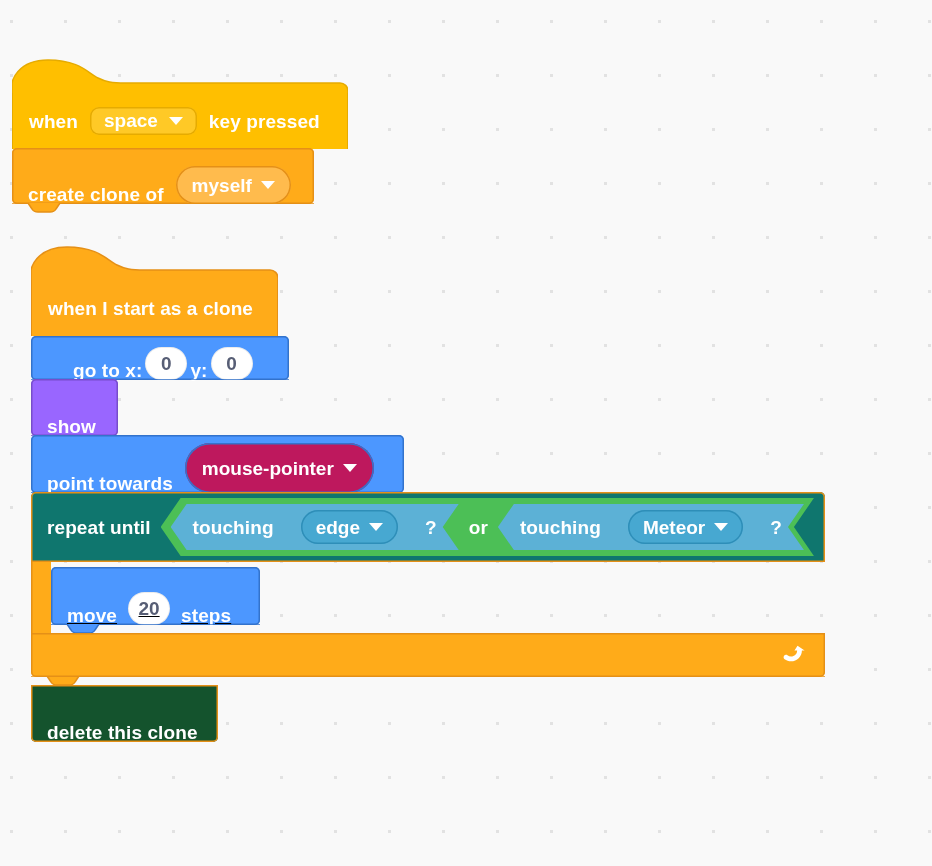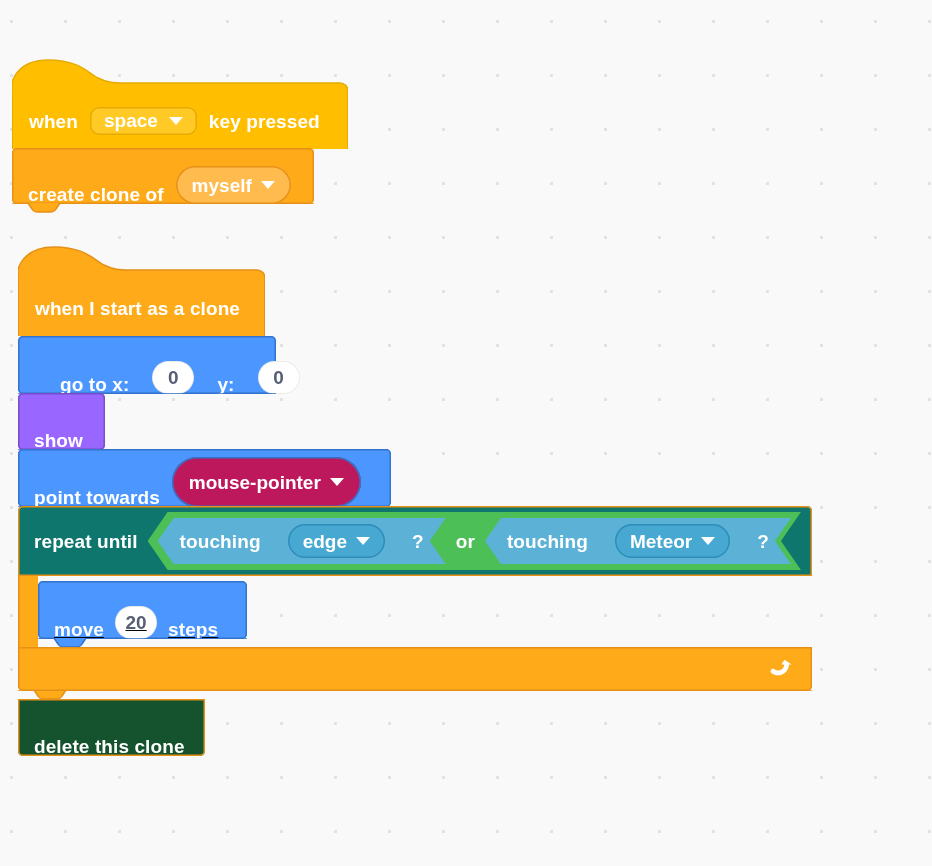--- a/index.html
+++ b/index.html
@@ -213,37 +213,37 @@
         <span>myself</span>
         <span class="caret"></span>
       </span>
 
       <svg width="302" height="10" viewBox="0 0 302 10" style="position:absolute; left:0; bottom:-9px;">
         <path d="M0 0 L16 0 L20 6 C21.5 8.6 23.5 9 26 9 L38 9 C40.5 9 42.5 8.6 44 6 L48 0 L302 0 L302 -1 L0 -1 Z" fill="#ffab19" stroke="#e59017" stroke-width="1.5"></path>
       </svg>
     </div>
   </div>
 
-  <div class="stack" style="left:18px; top:243px;">
+  <div class="stack" style="left:31px; top:243px;">
 
     <div class="hat">
       <div class="hat-top" style="width:247px;">
         <svg width="247" height="40" viewBox="0 0 247 40">
           <path d="M0 40 L0 27 C0 27 4 4 36 4 C68 4 77 18 86 22 C94 26 100 27 113 27 L239 27 C243.4 27 247 30.6 247 35 L247 40 Z" fill="#ffab19" stroke="#e59017" stroke-width="1.5"></path>
         </svg>
       </div>
       <div class="hat-body" style="width:247px; height:56px; background:#ffab19; border-left:1.5px solid #e59017; border-right:1.5px solid #e59017; margin-top:-1px;">
         <span class="lbl">when I start as a clone</span>
       </div>
       <svg width="247" height="10" viewBox="0 0 247 10" style="display:block; margin-top:-1px;">
         <path d="M0 0 L16 0 L20 6 C21.5 8.6 23.5 9 26 9 L38 9 C40.5 9 42.5 8.6 44 6 L48 0 L247 0 L247 -1 L0 -1 Z" fill="#ffab19" stroke="#e59017" stroke-width="1.5"></path>
       </svg>
     </div>
 
-    <div class="cmd" style="width:258px; height:58px; background:#4c97ff; box-shadow: inset 0 0 0 1.5px #3373cc; gap:23px; margin-top:-9px;padding-left:42px;">
+    <div class="cmd" style="width:258px; height:44px; background:#4c97ff; box-shadow: inset 0 0 0 1.5px #3373cc; gap:3px; margin-top:-9px;padding-left:42px;">
       <span class="lbl">go to x:</span>
       <span class="oval num-oval">0</span>
       <span class="lbl">y:</span>
       <span class="oval num-oval">0</span>
       <svg width="258" height="10" viewBox="0 0 258 10" style="position:absolute; left:0; bottom:-9px;">
         <path d="M0 0 L16 0 L20 6 C21.5 8.6 23.5 9 26 9 L38 9 C40.5 9 42.5 8.6 44 6 L48 0 L258 0 L258 -1 L0 -1 Z" fill="#4c97ff" stroke="#3373cc" stroke-width="1.5"></path>
       </svg>
     </div>
 
     <div class="cmd" style="width:87px; height:57px; background:#9966ff; box-shadow: inset 0 0 0 1.5px #774dcb; margin-top:-1px;">

